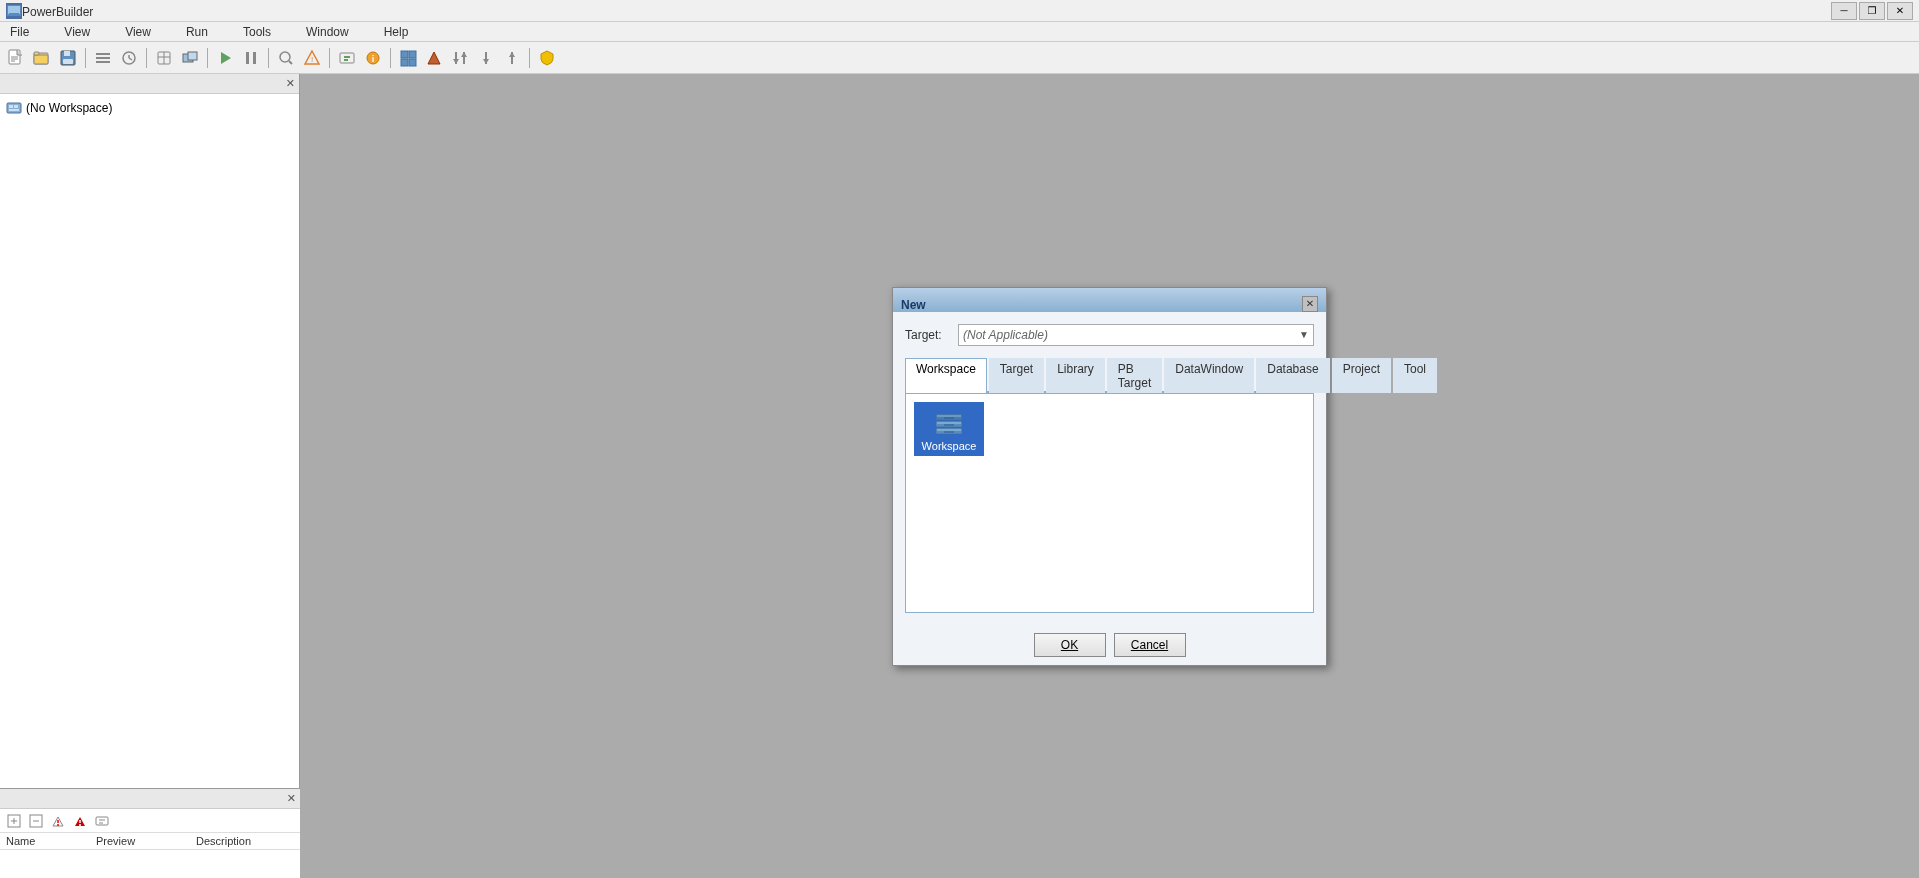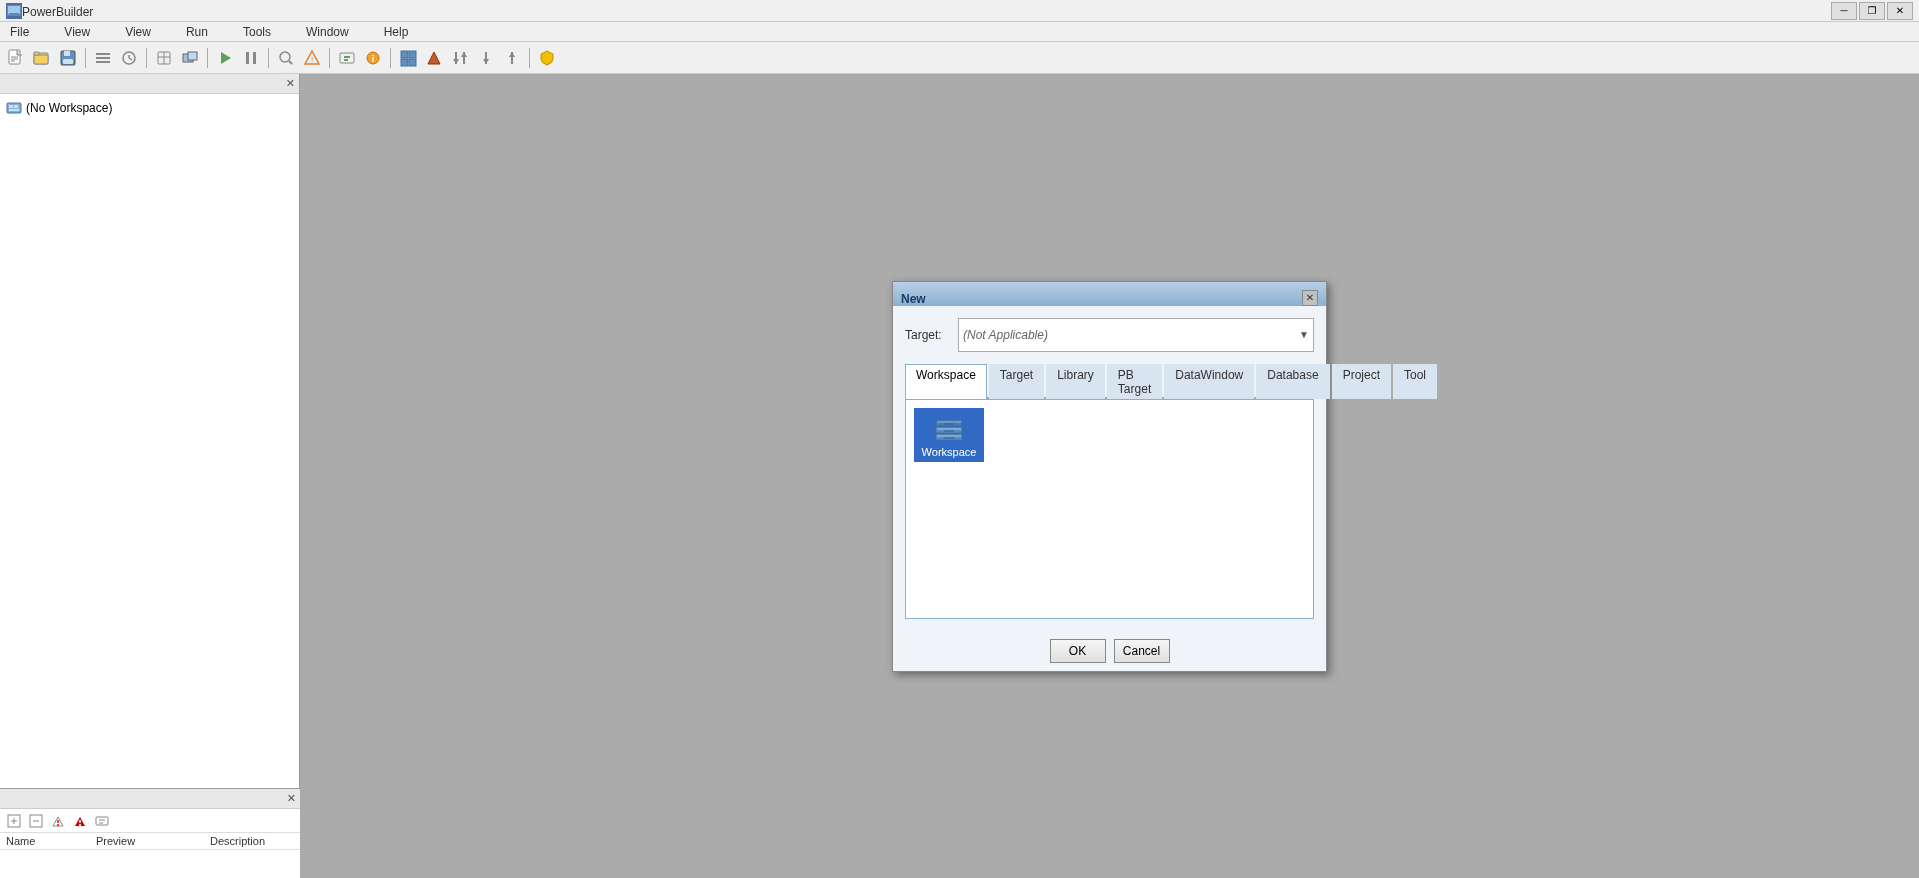--- a/index.html
+++ b/index.html
@@ -182,21 +182,21 @@
       border-bottom: 1px solid #ddd;
     }
     .bottom-col-headers {
       display: flex;
       padding: 2px 6px;
       border-bottom: 1px solid #ddd;
       color: #333;
       font-size: 11px;
     }
     .col-name { width: 90px; }
-    .col-preview { width: 114px; }
+    .col-preview { width: 100px; }
     .col-desc { flex: 1; }
 
     
     .center-area {
       flex: 1;
       background: #ababab;
       position: relative;
       display: flex;
       align-items: flex-start;
       justify-content: flex-start;
@@ -250,21 +250,21 @@
       gap: 8px;
       margin-bottom: 10px;
     }
     .target-label {
       font-size: 12px;
       color: #333;
       width: 45px;
     }
     .target-select {
       flex: 1;
-      height: 34px;
+      height: 22px;
       border: 1px solid #aaa;
       background: white;
       font-size: 12px;
       padding: 0 4px;
       display: flex;
       align-items: center;
       justify-content: space-between;
       cursor: pointer;
     }
     .target-select-text {
@@ -342,29 +342,30 @@
     }
 
     
     .modal-footer {
       display: flex;
       justify-content: center;
       gap: 8px;
       padding: 8px 12px;
     }
     .modal-btn {
-      width: 56px;
+      width: 72px;
       height: 24px;
       border: 1px solid #888;
       background: linear-gradient(to bottom, #f5f5f5, #e0e0e0);
       cursor: pointer;
       font-size: 12px;
       display: flex;
       align-items: center;
       justify-content: center;
+      text-decoration: underline;
     }
 
     
     .ws-icon-svg {
       width: 32px;
       height: 32px;
     }
   </style>
 </head>
 <body>

